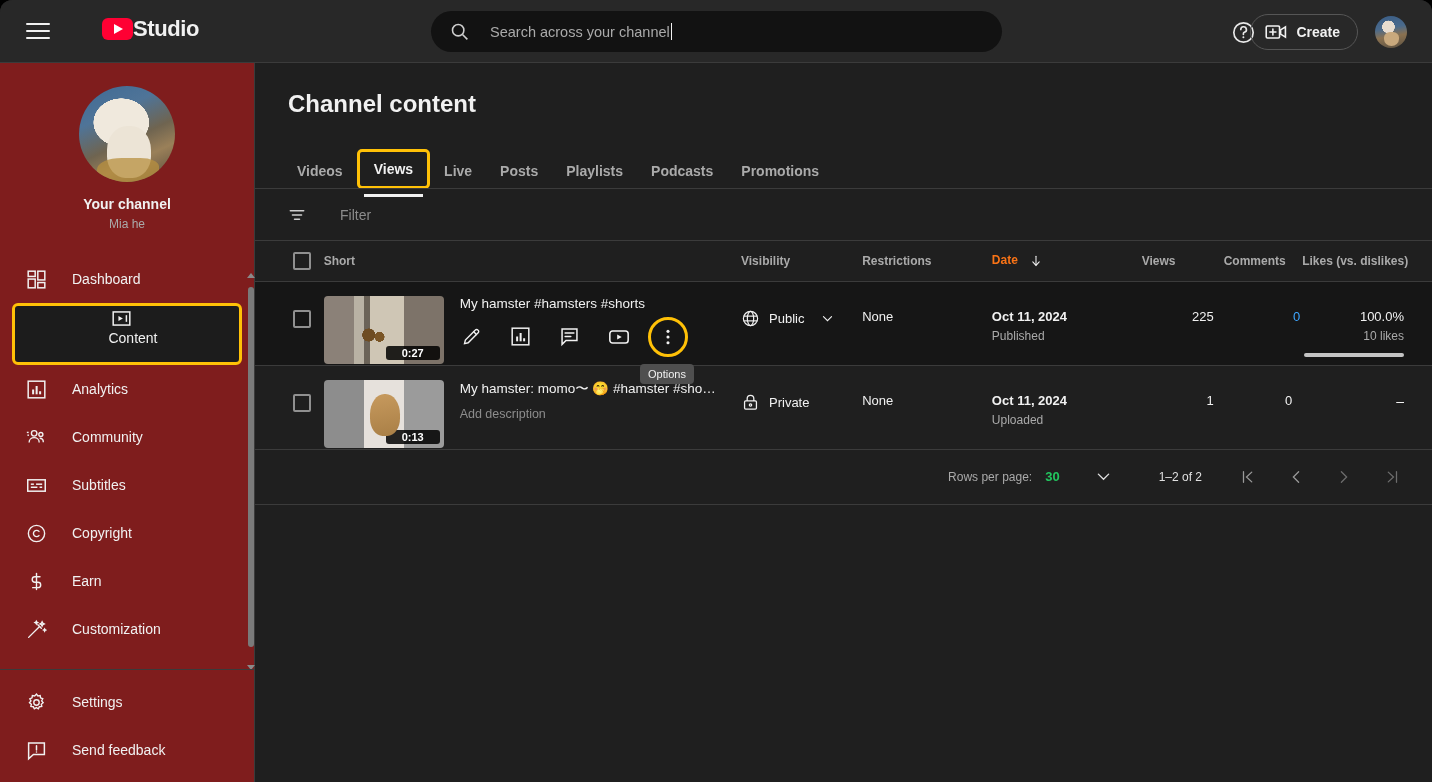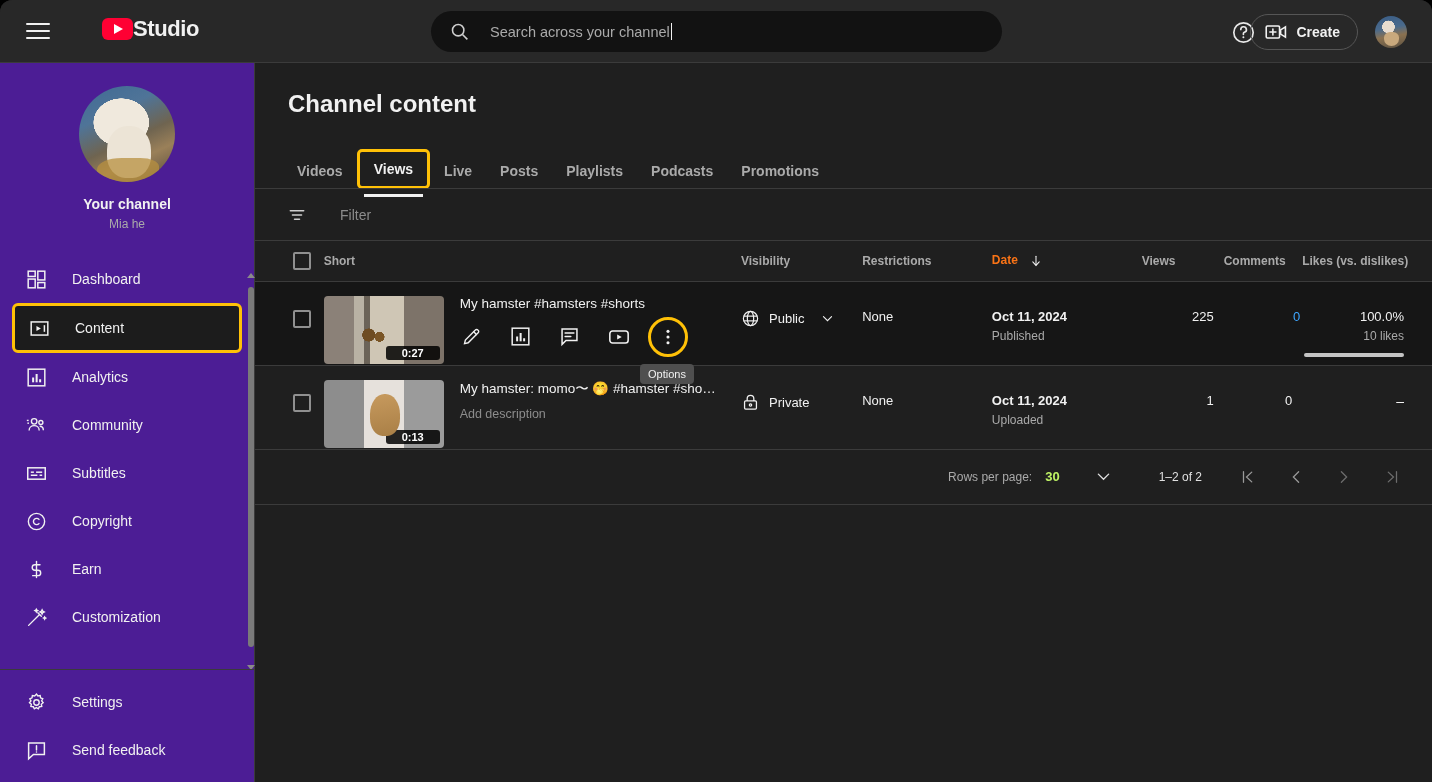--- a/index.html
+++ b/index.html
@@ -101,21 +101,21 @@
   .avatar::after {
     content:""; position:absolute; left: 9px; top: 16px;
     width: 15px; height: 14px; border-radius: 40% 40% 50% 50%;
     background: #c9a97d;
   }
 
   
   #sidebar {
     position: absolute; left: 0; top: 63px;
     width: 255px; height: 719px;
-    background: #4c1d95;
+    background: #7f1d1d;
     border-right: 1px solid #3b3b3b;
   }
   .channel-block {
     padding-top: 23px; text-align: center;
   }
   .channel-avatar {
     width: 96px; height: 96px; border-radius: 50%;
     margin: 0 auto;
     background:
       radial-gradient(ellipse 30% 26% at 44% 38%, #f0e9dd 0 96%, transparent 97%),
@@ -151,21 +151,22 @@
     display: flex; align-items: center; justify-content: center;
     flex: 0 0 24px;
   }
   .nav-item .nav-label { font-size: 14px; }
   .nav-item.active {
     background: #1c1c1c;
     border: 3px solid #ffc107;
     border-radius: 6px;
     margin: 0 12px 0 12px;
     padding-left: 12px;
-    height: 50px;
+    height: 62px;
+    flex-direction: column;
   }
 
   .sidebar-divider {
     position: absolute; left: 0; bottom: 112px;
     width: 255px; height: 1px; background: #3b3b3b;
   }
   .nav-bottom { position: absolute; bottom: 8px; left: 0; width: 255px; }
 
   .sb-track {
     position: absolute; left: 247px; top: 208px;
@@ -328,21 +329,21 @@
     width: 100px; height: 4px; background: #c4c4c4; border-radius: 2px;
   }
   .likes-dash { font-size: 14px; color: #f1f1f1; padding-top: 27px; padding-right: 14px; }
 
   
   .table-footer {
     height: 55px; display: flex; align-items: center; justify-content: flex-end;
     padding-right: 20px; gap: 0; border-bottom: 1px solid #3b3b3b;
   }
   .rpp-label { font-size: 12px; color: #aaa; margin-right: 13px; }
-  .rpp-val { font-size: 13px; font-weight: bold; color: #bef264; }
+  .rpp-val { font-size: 13px; font-weight: bold; color: #22c55e; }
   .rpp-chev { margin-left: 34px; cursor: pointer; display:flex; }
   .range { font-size: 12px; color: #e0e0e0; margin-left: 46px; }
   .pgbtn { width: 40px; height: 40px; display:flex;align-items:center;justify-content:center; cursor: pointer; }
 
   svg { display: block; }
 </style>
 </head>
 <body>
 
 <div id="app">

